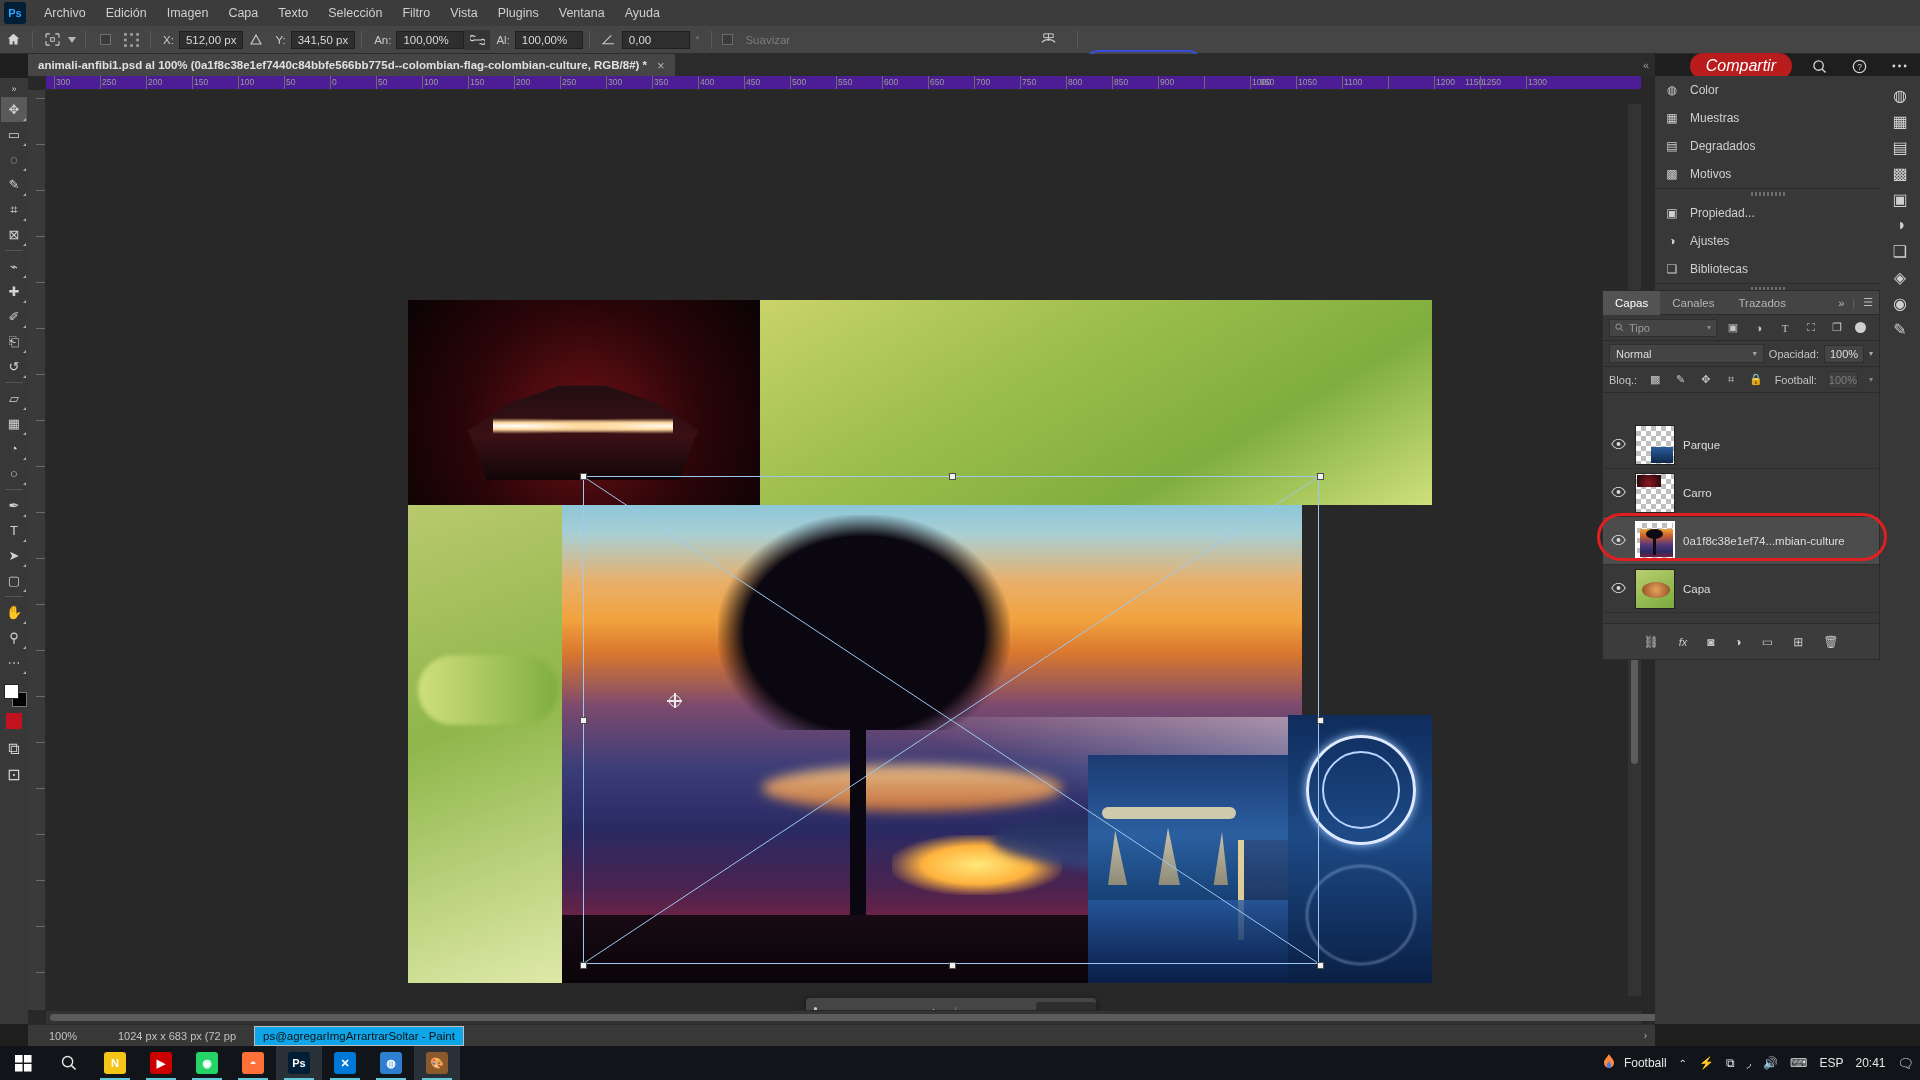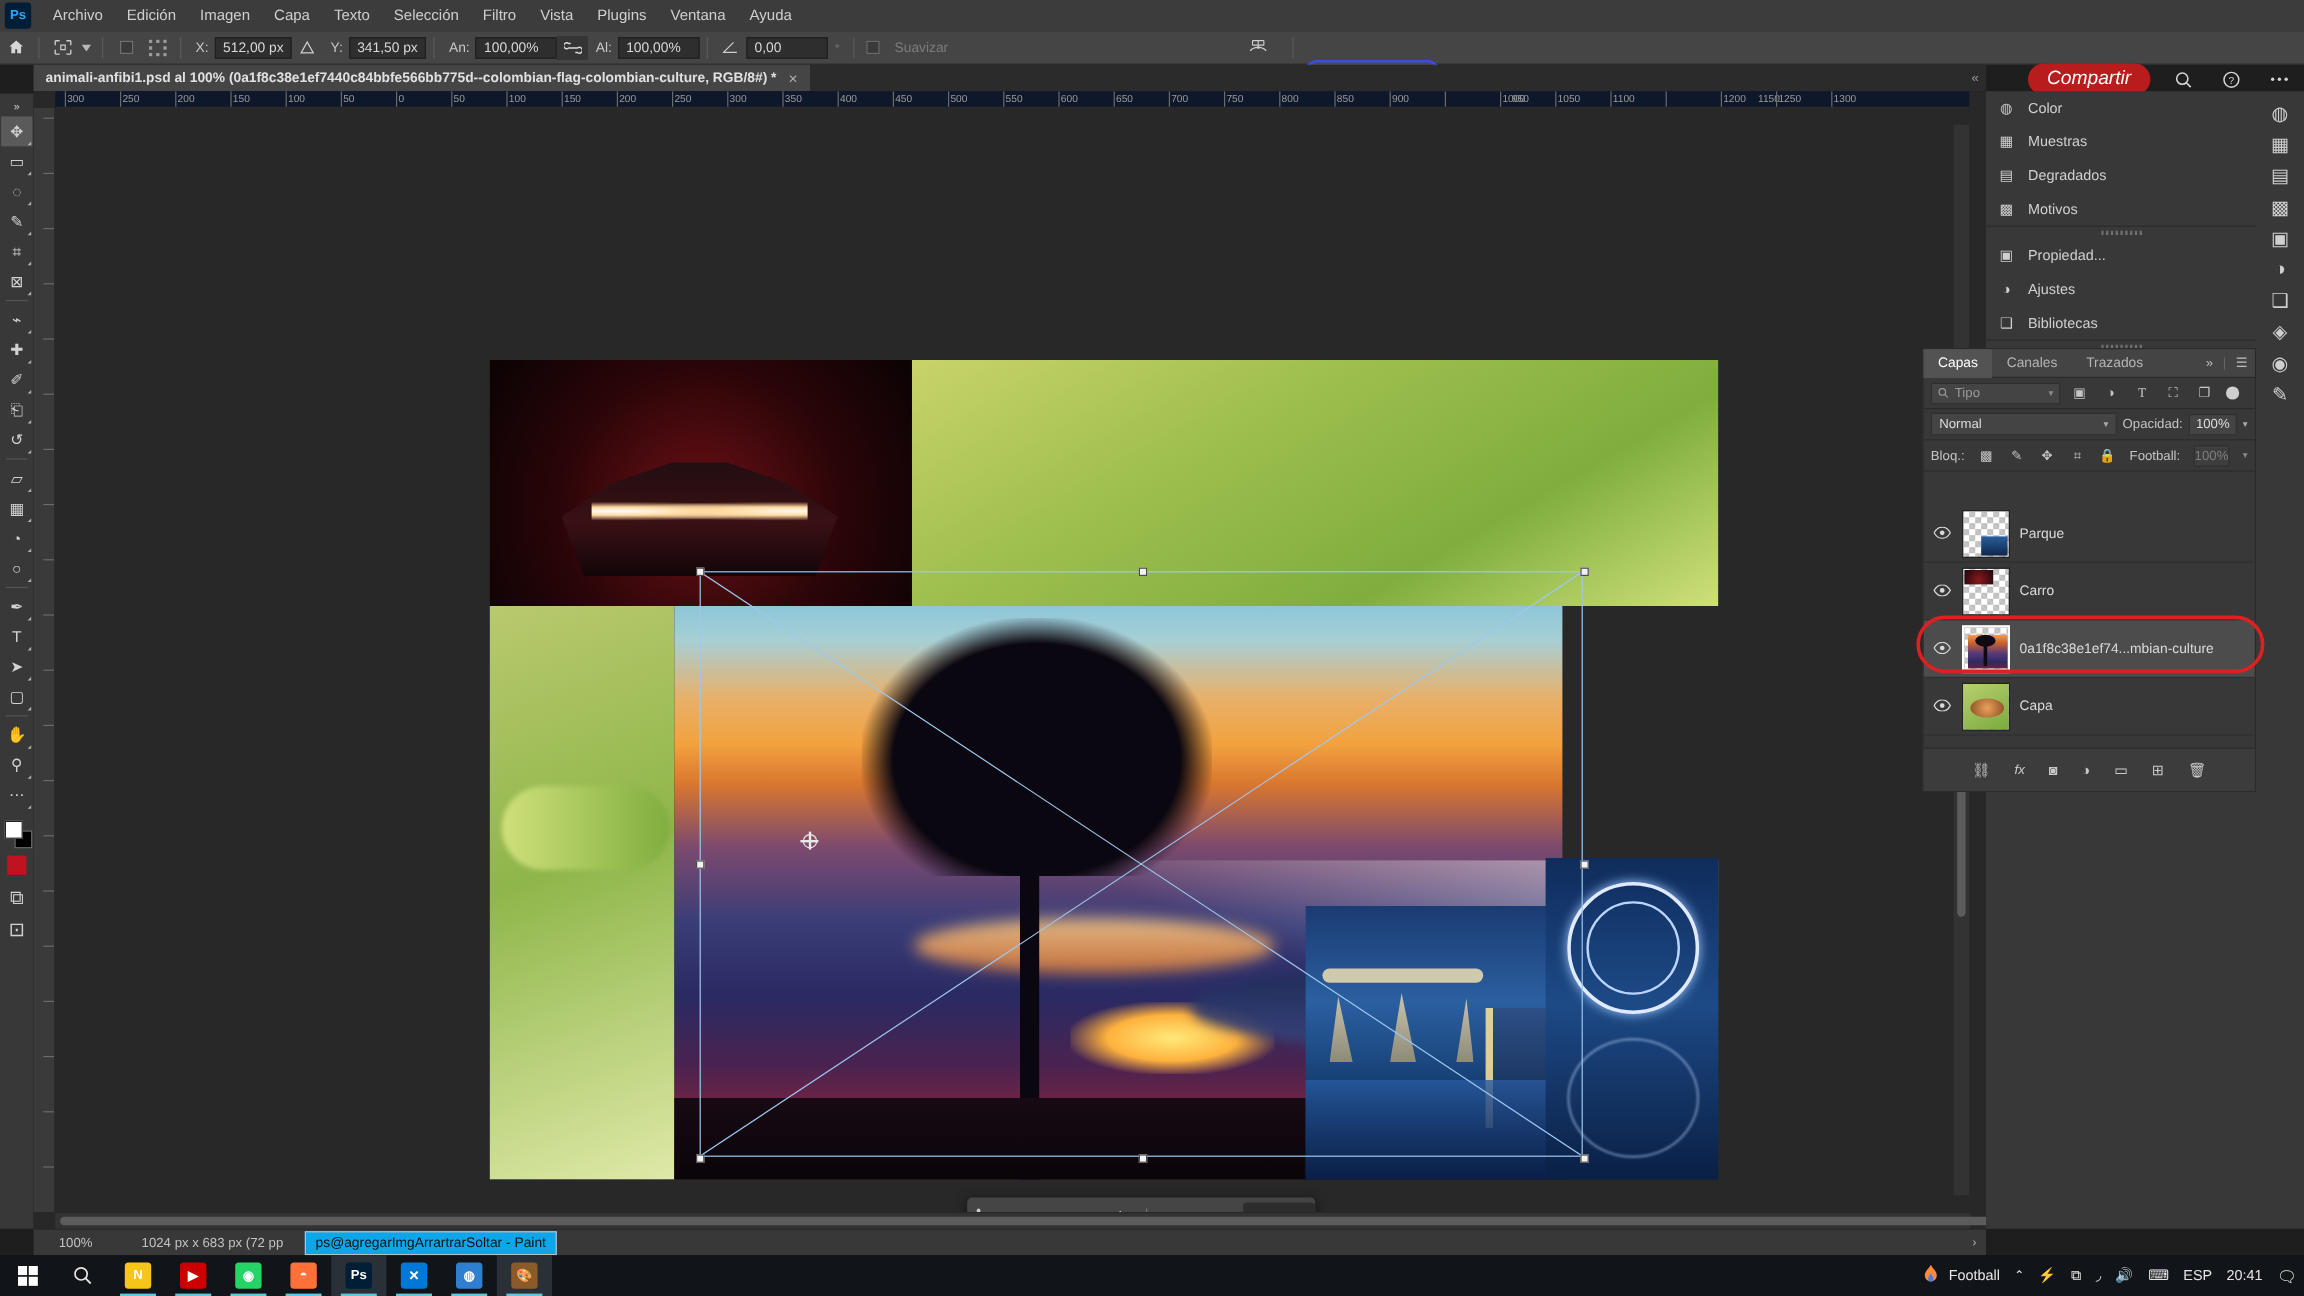--- a/index.html
+++ b/index.html
@@ -59,21 +59,21 @@
   .sw-fg { position:absolute; left:3px; top:2px; width:15px; height:15px; background:#fff;
     border:1px solid #222; }
   .sw-bg { position:absolute; left:11px; top:10px; width:15px; height:15px; background:#000;
     border:1px solid #777; }
   .sw-red { width:16px;height:16px; background:#c1121f; margin:4px auto 0; }
 
   
   .workarea { position:absolute; left:28px; top:76px; right:265px; bottom:56px;
     background:#282828; }
   .ruler-h { position:absolute; left:18px; top:0; right:14px; height:14px;
-    background:#0f172a; border-bottom:1px solid #2b2b2b; overflow:hidden; }
+    background:#4c1d95; border-bottom:1px solid #2b2b2b; overflow:hidden; }
   .ruler-v { position:absolute; left:0; top:14px; bottom:14px; width:18px;
     background:#3a3a3a; border-right:1px solid #2b2b2b; overflow:hidden; }
   .rtick { position:absolute; top:0; width:1px; height:14px; background:#6a6a6a; }
   .rnum { position:absolute; top:1px; font-size:8.5px; color:#9b9b9b; transform:translateX(2px); }
   .vtick { position:absolute; left:8px; width:10px; height:1px; background:#6a6a6a; }
   .canvas-scroll { position:absolute; left:18px; top:14px; right:14px; bottom:14px;
     background:#282828; overflow:hidden; }
 
   
   .collage { position:absolute; left:362px; top:210px; width:1024px; height:683px;

